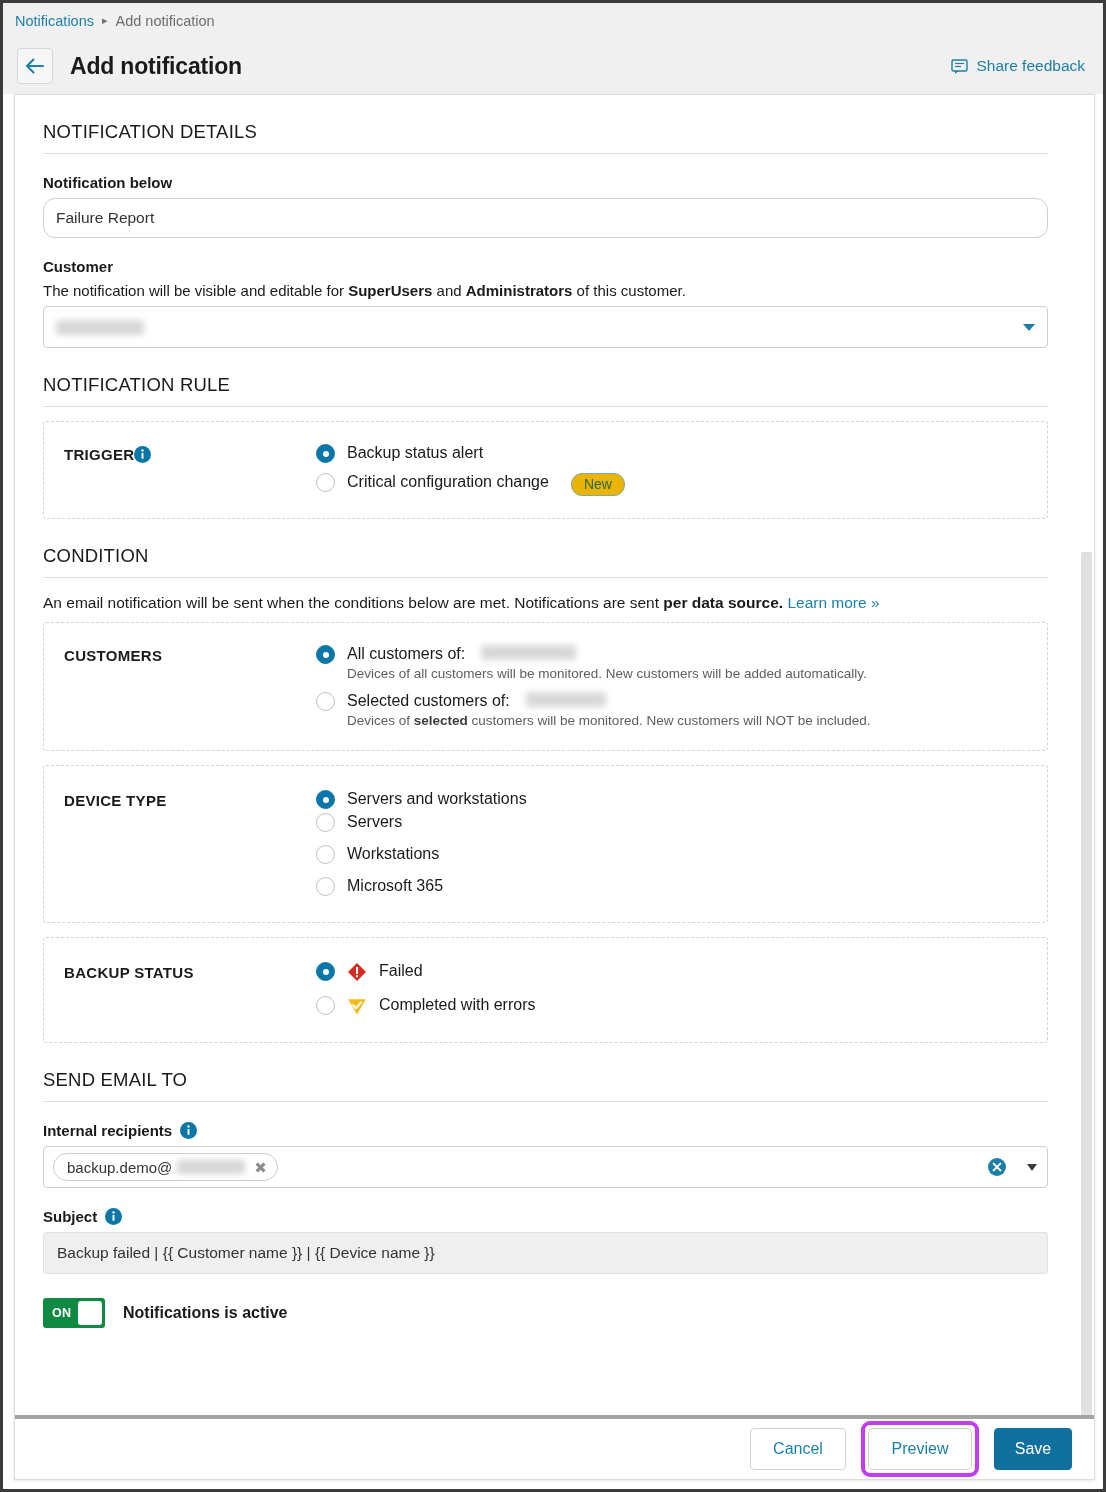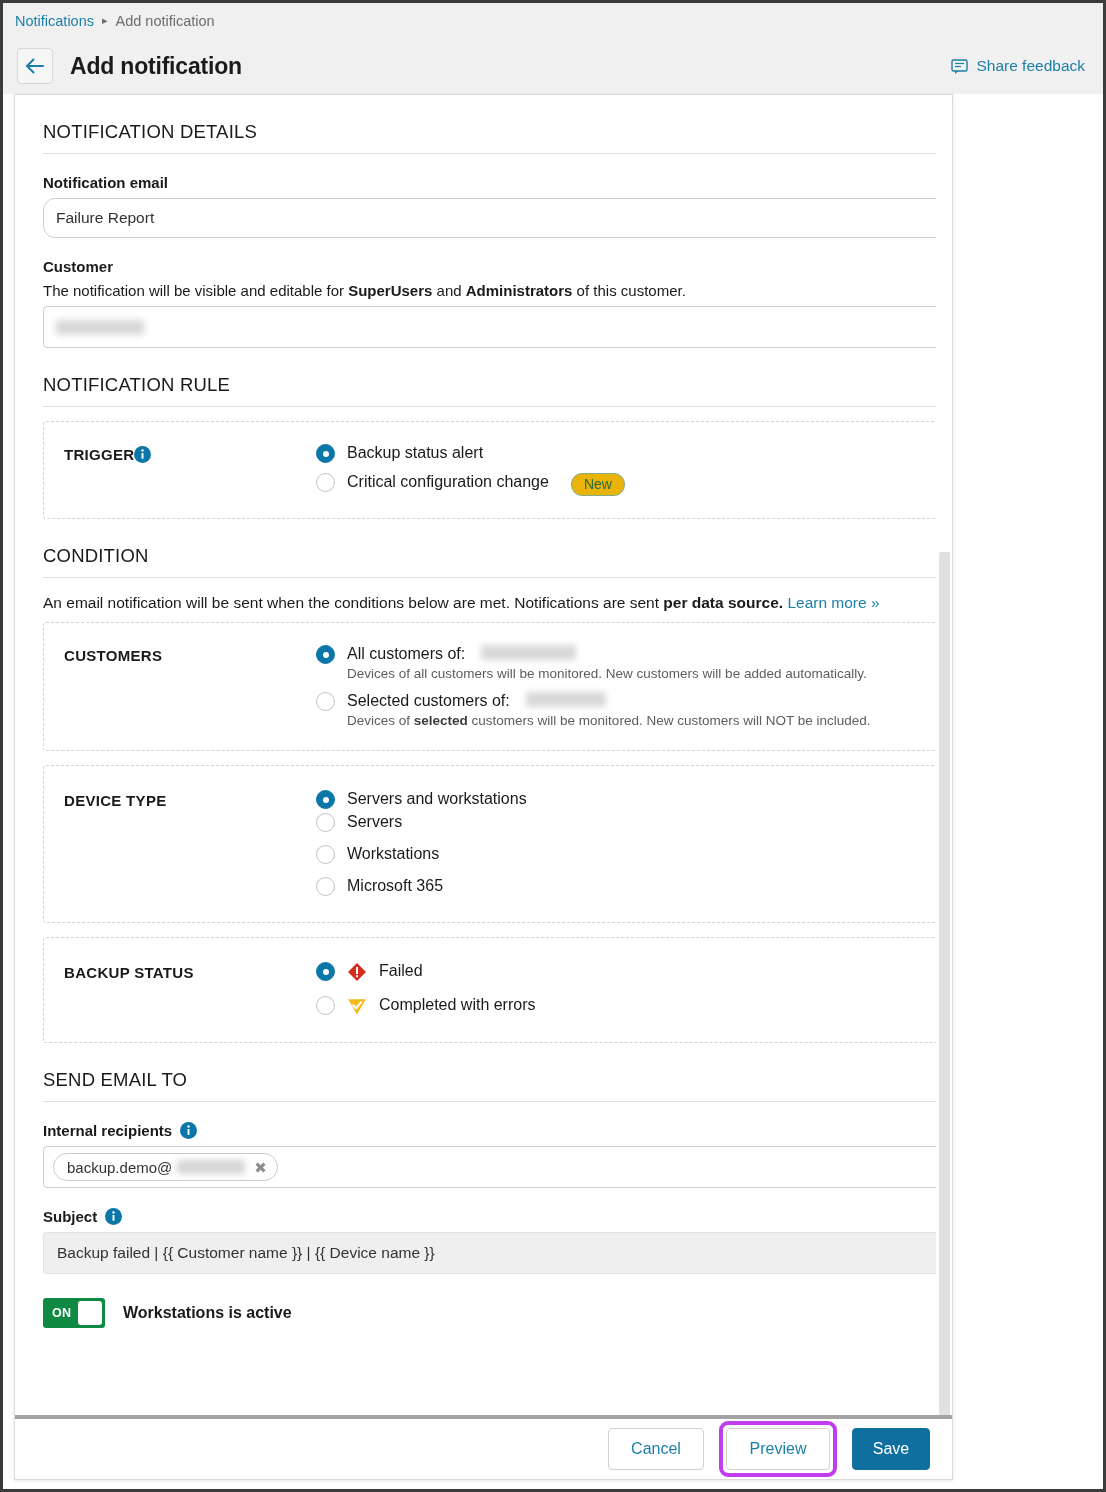--- a/index.html
+++ b/index.html
@@ -55,21 +55,21 @@
     position: absolute; right: 18px; top: 50%;
     transform: translateY(-50%);
     display: flex; align-items: flex-end; gap: 8px;
     color: #1b7fa8; font-size: 15.5px; cursor: pointer;
   }
 
   
   .card {
     position: absolute;
     left: 11px; top: 91px;
-    width: 939px; height: 1386px;
+    width: 1081px; height: 1386px;
     background: #fff;
     border: 1px solid #dcdcdc;
     box-shadow: 0 1px 3px rgba(0,0,0,.10);
     overflow: hidden;
   }
   .card-scroll {
     position: absolute; left: 0; top: 0; right: 0;
     height: 1322px;
     overflow: hidden;
     padding: 0 28px;
@@ -313,21 +313,21 @@
   </div>
 
   <div class="card">
 
     <div class="card-scroll">
       <div class="inner">
 
         <div class="sec-head sec-rule">NOTIFICATION DETAILS</div>
 
         <div class="field-label">
-          <span>Notification email</span>
+          <span>Notification below</span>
         </div>
         <div class="text-input">
           <span>Failure Report</span>
         </div>
 
         <div class="field-label">
           <span>Customer</span>
         </div>
         <div class="helper-text">
           <span>The notification will be visible and editable for </span><b>SuperUsers</b><span> and </span><b>Administrators</b><span> of this customer.</span>
@@ -476,21 +476,21 @@
         </div>
         <div class="readonly-input">
           <span>Backup failed | {{ Customer name }} | {{ Device name }}</span>
         </div>
 
         <div class="toggle-row">
           <span class="toggle">
             <span class="toggle-text">ON</span>
             <span class="toggle-knob"></span>
           </span>
-          <span class="toggle-label">Workstations is active</span>
+          <span class="toggle-label">Notifications is active</span>
         </div>
 
       </div>
     </div>
 
     <div class="scroll-track">
       <div class="scroll-thumb"></div>
     </div>
 
     <div class="card-footer">

